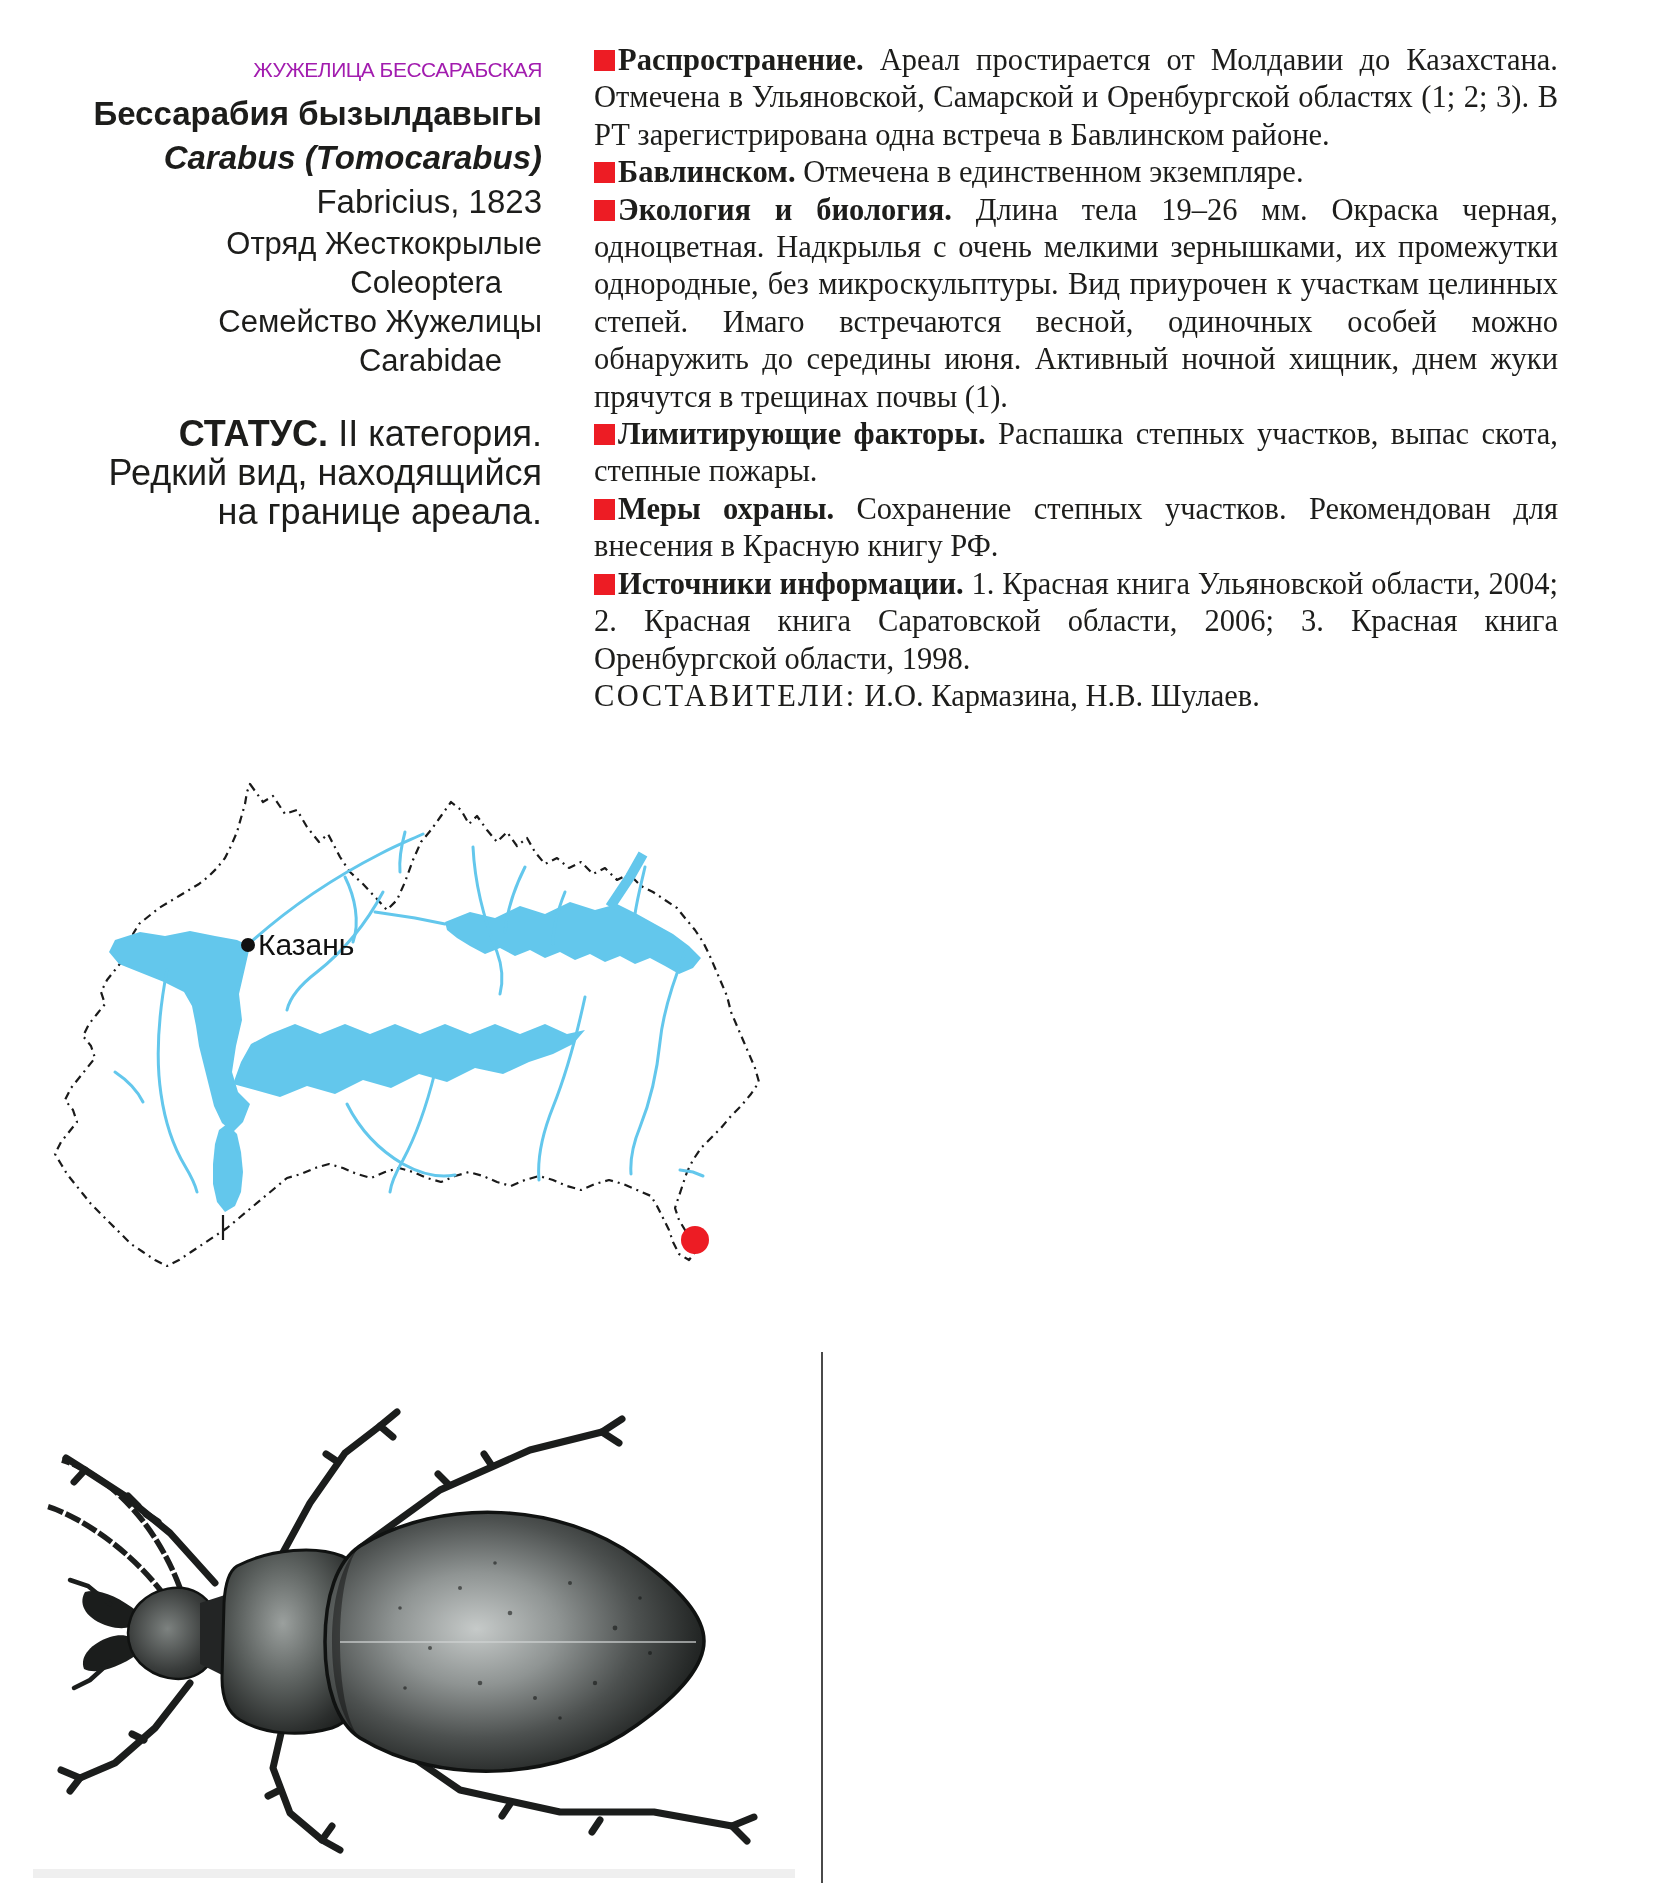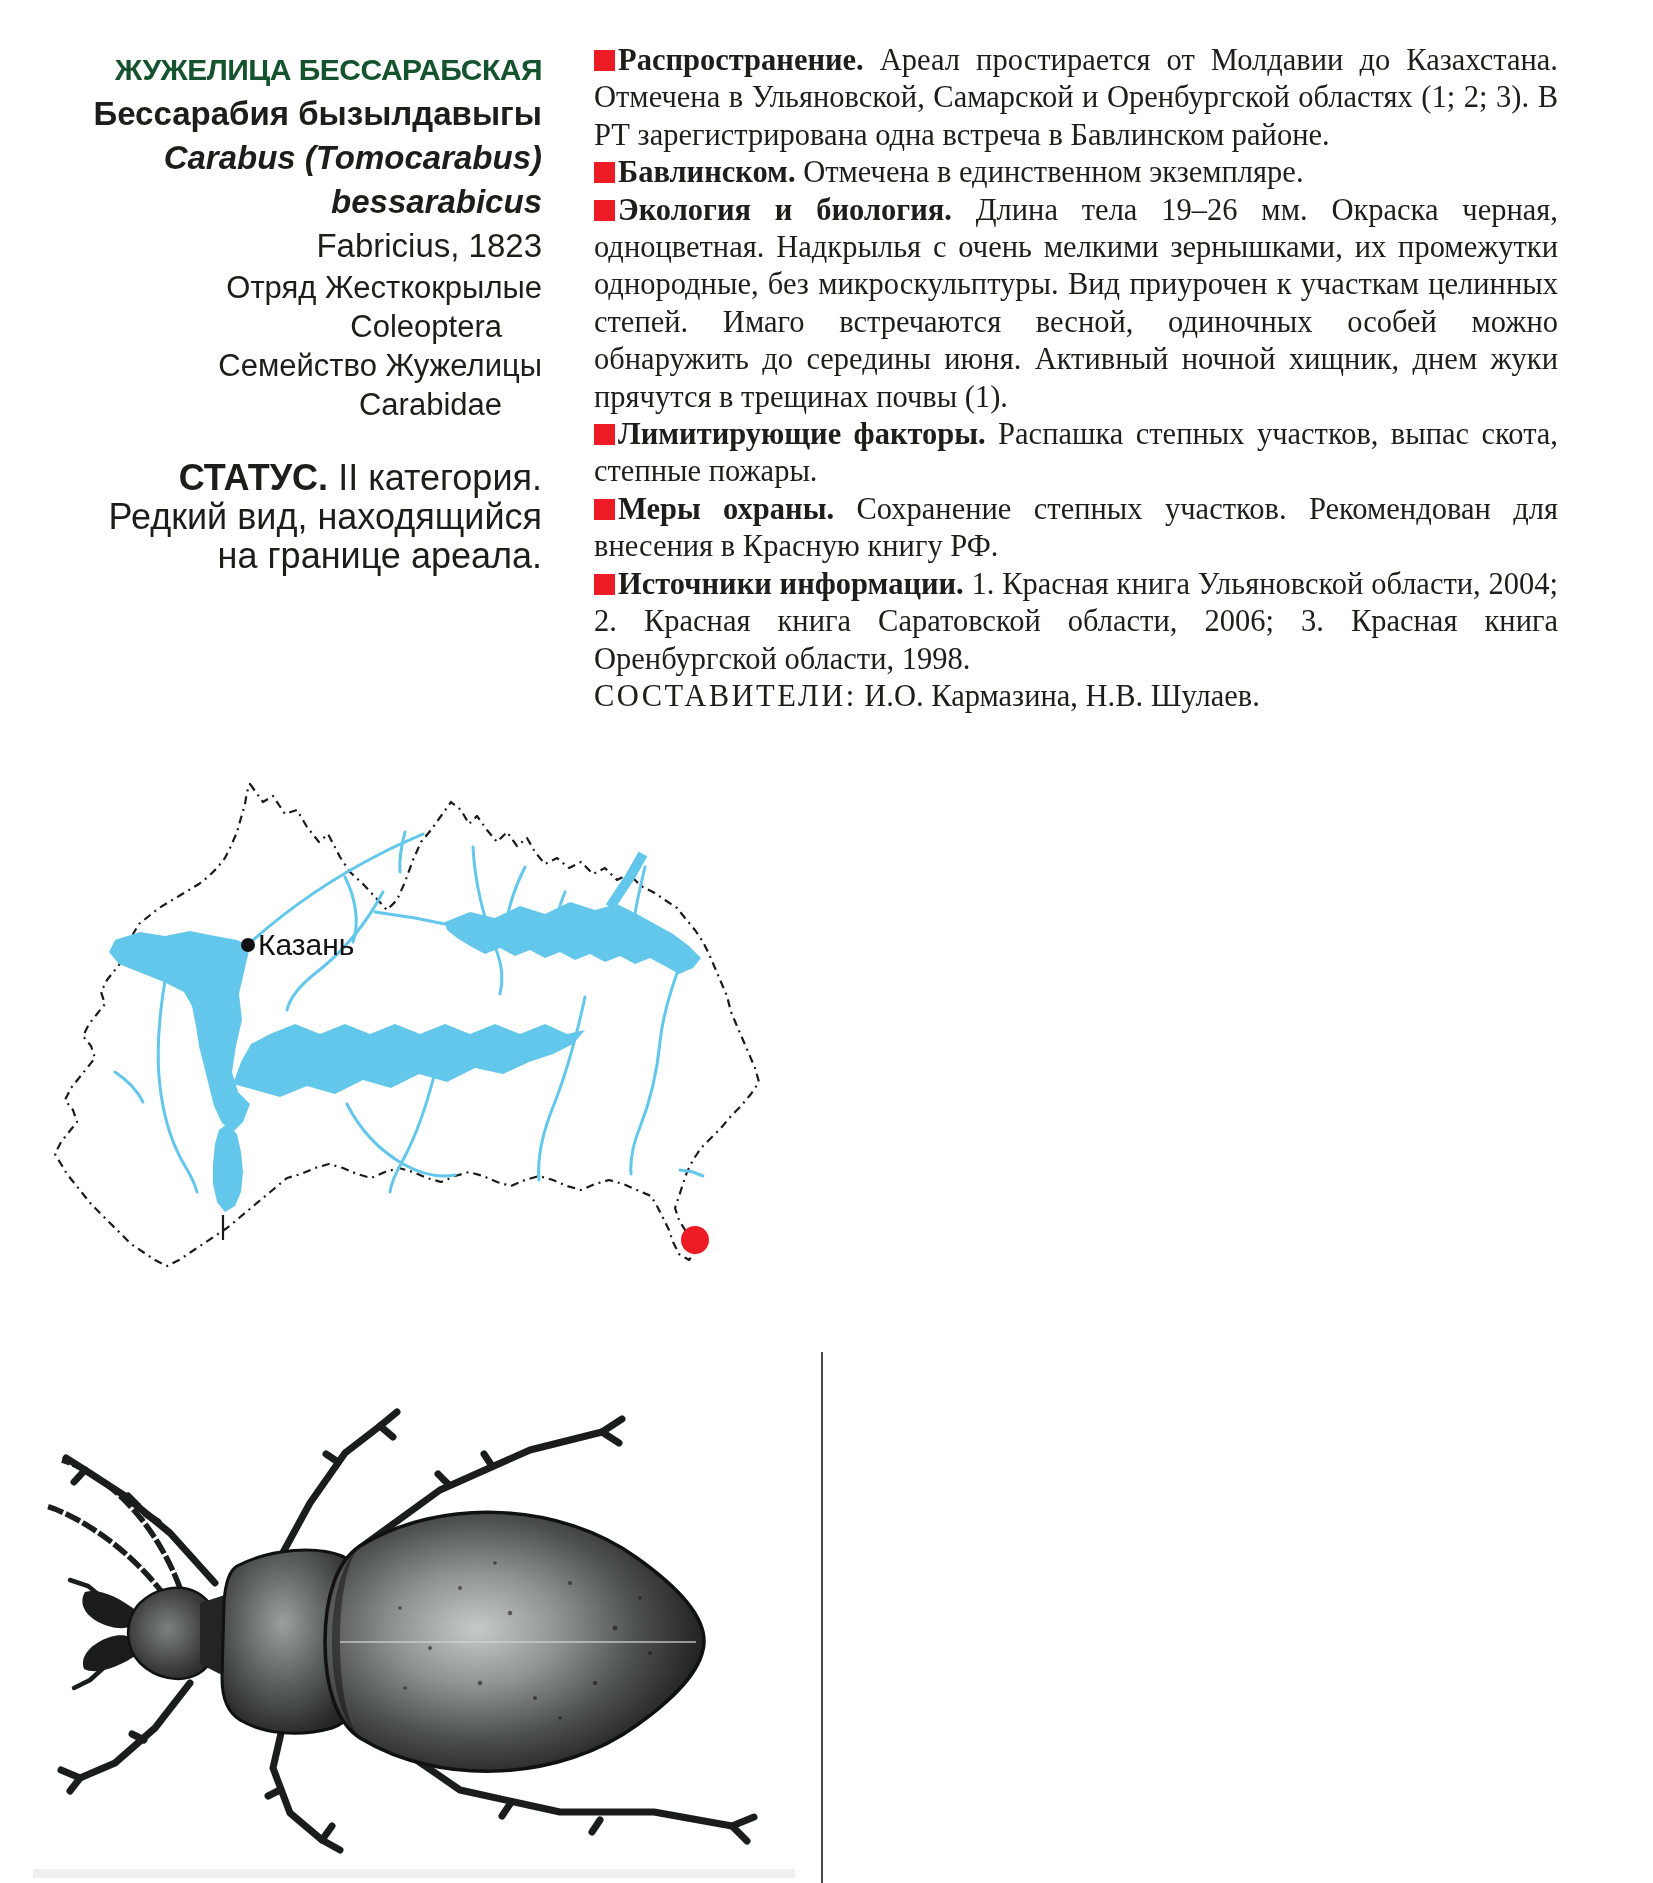--- a/index.html
+++ b/index.html
@@ -5,21 +5,21 @@
   html,body{margin:0;padding:0;}
   body{
     width:1653px;height:1883px;position:relative;background:#ffffff;
     font-family:"Liberation Sans", sans-serif;color:#1d1d1b;
     -webkit-font-smoothing:antialiased;
   }
   .page{position:absolute;inset:0;overflow:hidden;}
 
   
   .left-col{position:absolute;left:58px;top:48px;width:484px;text-align:right;}
-  .lc-title{color:#14532d;font-weight:bold;font-size:30px;line-height:44px;letter-spacing:-0.5px;}
+  .lc-title{color:#a21caf;font-weight:normal;font-size:21px;line-height:44px;letter-spacing:-0.5px;}
   .lc-name-alt{font-weight:bold;font-size:33px;line-height:44px;}
   .lc-latin{font-weight:bold;font-style:italic;font-size:33px;line-height:44px;}
   .lc-author{font-weight:normal;font-size:33px;line-height:44px;}
   .lc-taxonomy{font-size:31px;line-height:39px;}
   .lc-tax-la{padding-right:40px;}
   .lc-status{margin-top:34px;font-size:36px;line-height:39px;}
   .lc-status b{font-weight:bold;}
 
   
   .right-col{position:absolute;left:594px;top:42px;width:964px;
@@ -44,21 +44,20 @@
 </style>
 </head>
 <body>
 
 <div class="page">
 
   <div class="left-col">
     <div class="lc-title">ЖУЖЕЛИЦА БЕССАРАБСКАЯ</div>
     <div class="lc-name-alt">Бессарабия бызылдавыгы</div>
     <div class="lc-latin">Carabus (Tomocarabus)</div>
-    <div class="lc-latin">bessarabicus</div>
     <div class="lc-author">Fabricius, 1823</div>
 
     <div class="lc-taxonomy">
       <div>Отряд Жесткокрылые</div>
       <div class="lc-tax-la">Coleoptera</div>
       <div>Семейство Жужелицы</div>
       <div class="lc-tax-la">Carabidae</div>
     </div>
 
     <div class="lc-status">

